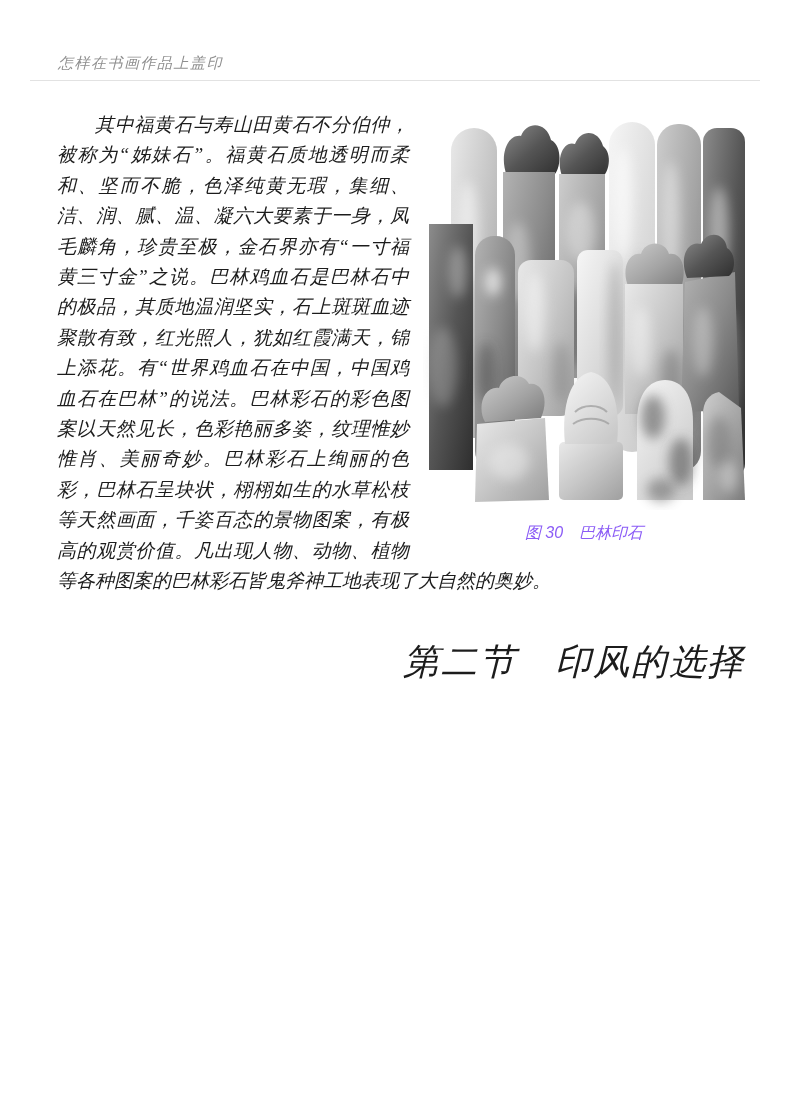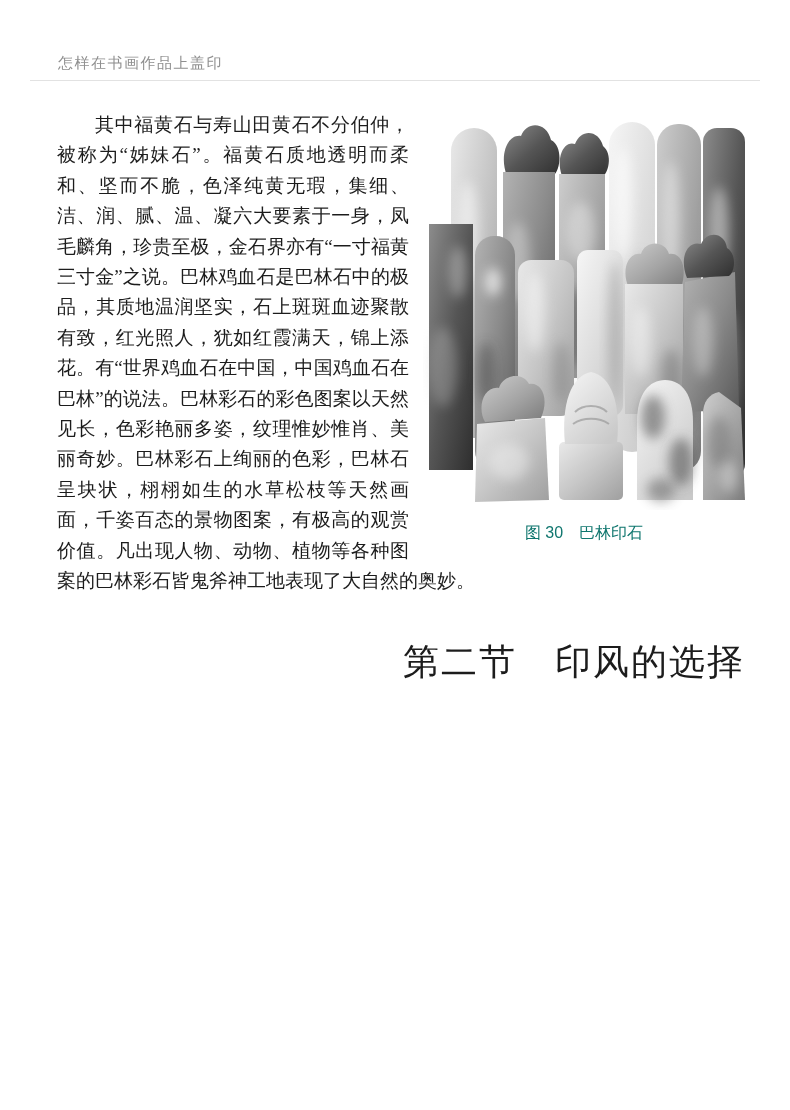--- a/index.html
+++ b/index.html
@@ -4,20 +4,21 @@
 <style>
   html, body { margin: 0; padding: 0; background: #ffffff; }
   .page {
     position: relative;
     width: 790px;
     height: 794px;
     background: #ffffff;
     overflow: hidden;
     font-family: "Liberation Serif", "DejaVu Serif", serif;
     color: #1c1c1c;
+    font-style: italic;
   }
   .running-head {
     position: absolute;
     left: 58px;
     top: 54px;
     font-family: "Liberation Sans", "DejaVu Sans", sans-serif;
     font-size: 15px;
     letter-spacing: 1.5px;
     color: #8f8f8f;
   }
@@ -41,21 +42,21 @@
   .fig {
     float: right;
     width: 322px;
     margin: 2px 0 8px 14px;
   }
   .fig svg { display: block; width: 322px; height: 398px; }
   .fig-caption {
     text-align: center;
     font-family: "Liberation Sans", "DejaVu Sans", sans-serif;
     font-size: 16px;
-    color: #0f766e;
+    color: #8b5cf6;
     margin-top: 8px;
   }
   .para { margin: 0; text-indent: 2em; }
   .para.no-indent { text-indent: 0; }
   .section-heading {
     font-size: 36px;
     font-weight: 400;
     letter-spacing: 2px;
     text-align: right;
     margin: 46px 0 50px 0;

